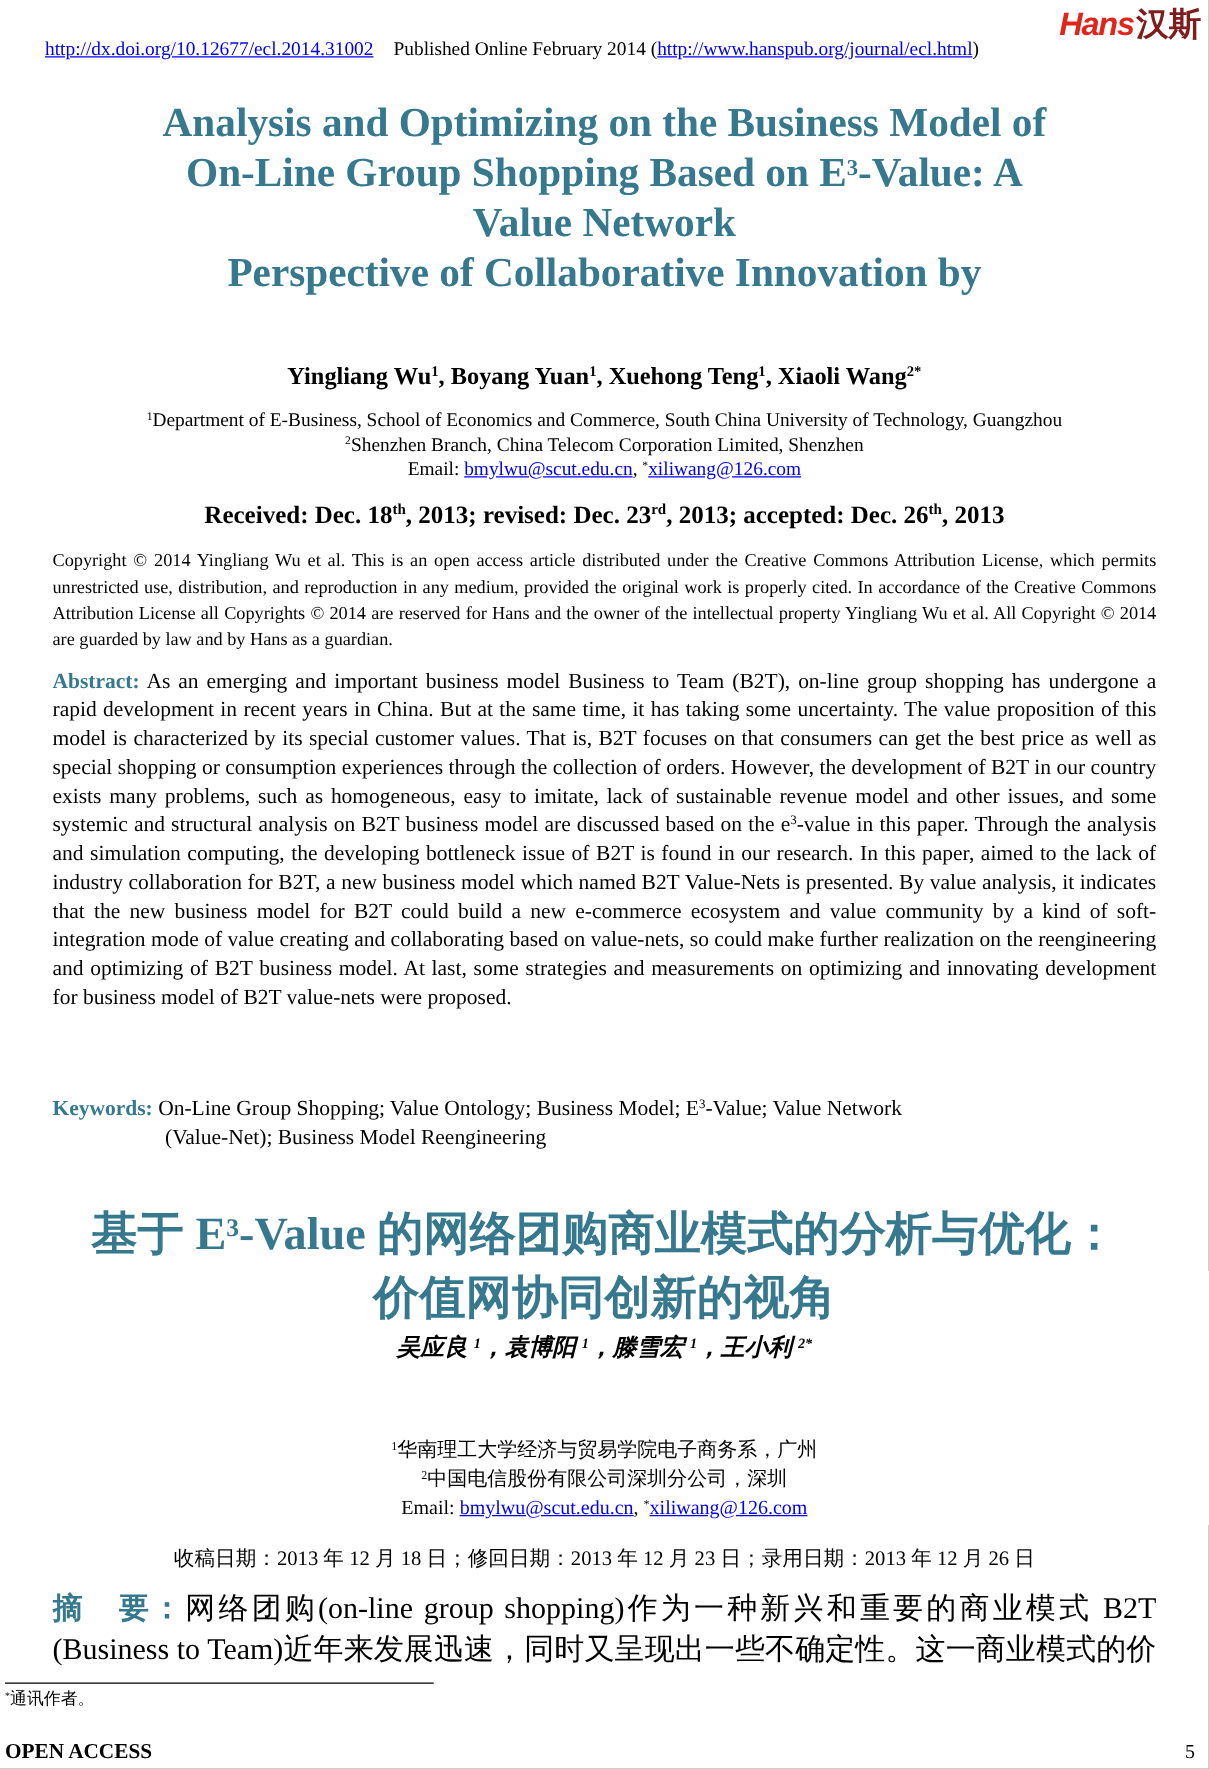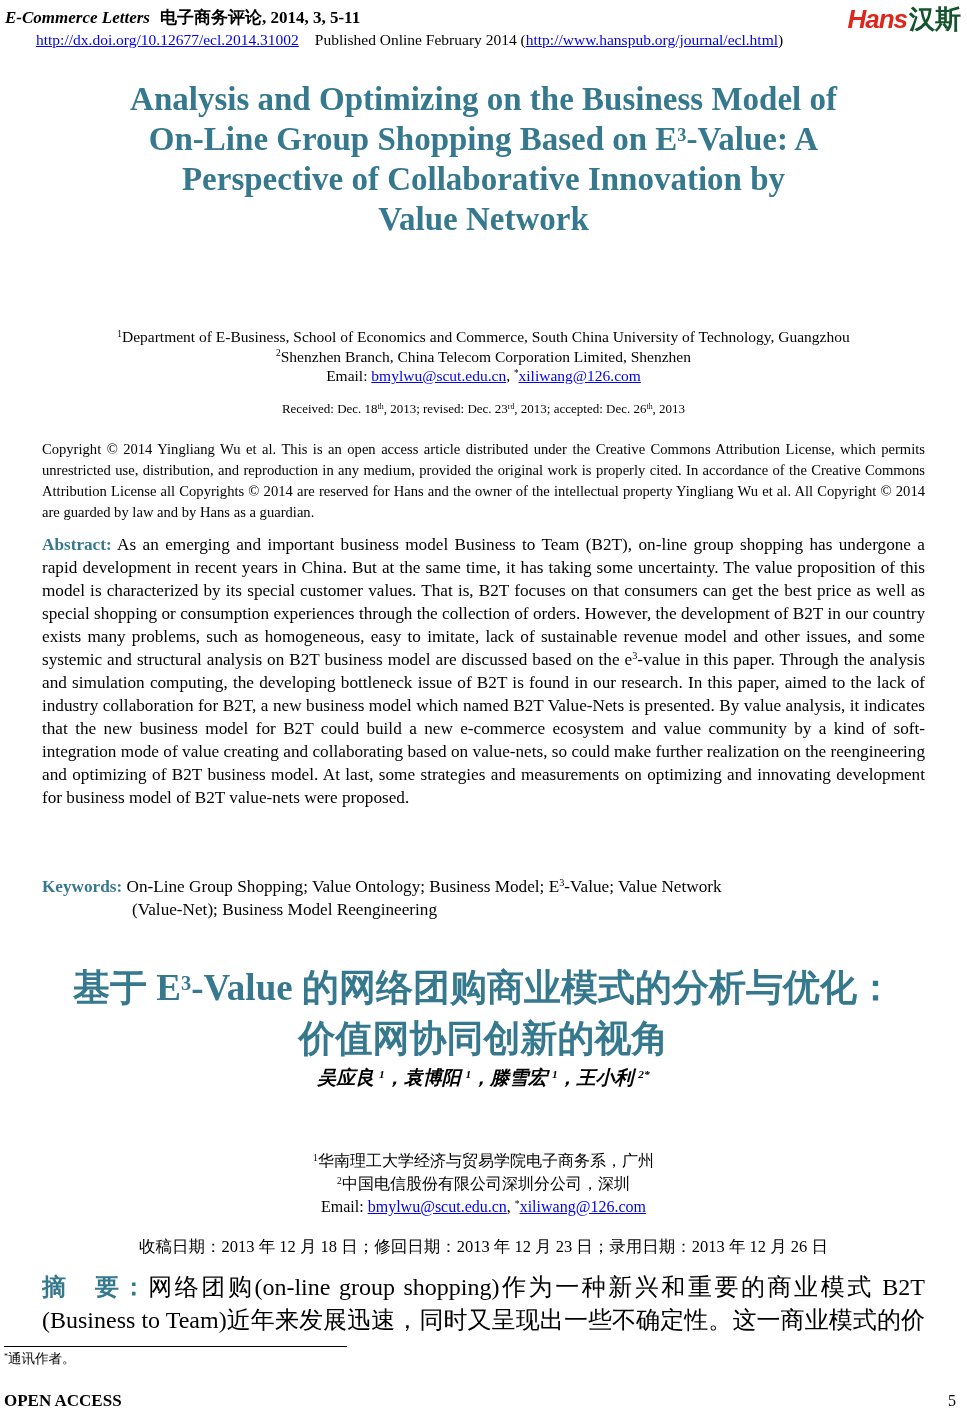--- a/index.html
+++ b/index.html
@@ -18,29 +18,29 @@
   sup { font-size:60%; line-height:0; vertical-align:baseline; position:relative; top:-0.55em; }
 
   
   .header-line1 { position:absolute; top:6px; left:5px; font-size:17px; font-weight:bold; }
   .j-en { font-style:italic; }
   .j-zh { margin-left:10px; }
   .header-line2 { position:absolute; top:31px; left:5px; font-size:15.5px;margin-left:31px; }
   .pub-pre { margin-left:16px; }
   .logo { position:absolute; top:2px; right:6px; font-size:26px; font-weight:bold; white-space:nowrap; }
   .logo-hans { color:#E0251C; font-style:italic; font-family:"Liberation Sans","DejaVu Sans",sans-serif; letter-spacing:-1px;text-align:center; }
-  .logo-zh { color:#14532d; margin-left:2px; }
+  .logo-zh { color:#7f1d1d; margin-left:2px; }
 
   
   .title { top:79px; font-size:33px; line-height:40px; font-weight:bold; }
   .title sup { font-size:55%; top:-0.5em; }
 
   .authors-en { top:291px; font-size:19.5px; font-weight:bold; }
   .affils-en { top:327px; font-size:15.5px; line-height:19.5px; }
-  .received-en { top:401px; font-size:13px; }
+  .received-en { top:401px; font-size:20px;font-weight:bold; }
   .copyright { top:439px; font-size:14.6px; line-height:21px; }
   .abstract { top:533px; font-size:17.2px; line-height:23px; }
   .keywords { top:875px; font-size:17.2px; line-height:23px; padding-left:90px; text-indent:-90px; box-sizing:border-box; width:883px; }
 
   .title-zh { top:962px; font-size:37px; line-height:51px; font-weight:bold; }
   .title-zh sup { font-size:55%; top:-0.5em; }
   .authors-zh { top:1065px; font-size:19px; font-weight:bold; font-style:italic; }
   .affils-zh { top:1149px; font-size:16px; line-height:23px; }
   .received-zh { top:1236px; font-size:16.5px; }
   .abstract-zh { top:1271px; font-size:24px; line-height:33px; text-align:justify; text-align-last:justify; height:68px; overflow:hidden; }
@@ -50,33 +50,33 @@
 
   .footer { top:1391px; left:4px; right:11px; display:flex; justify-content:space-between; align-items:baseline;text-align:right; }
   .open-access { font-size:17px; font-weight:bold; }
   .page-num { font-size:16px; }
 </style>
 </head>
 <body>
 
 <div class="page">
 
-  <div class="header-line1"><span class="j-en">E-Commerce Letters</span><span class="j-zh">电子商务评论, 2014, 3, 5-11</span></div>
 
   <div class="logo"><span class="logo-hans">Hans</span><span class="logo-zh">汉斯</span></div>
 
   <div class="header-line2"><a class="link">http://dx.doi.org/10.12677/ecl.2014.31002</a><span class="pub-pre">Published Online February 2014 (</span><a class="link">http://www.hanspub.org/journal/ecl.html</a><span>)</span></div>
 
   <div class="abs col center title teal">
     <div>Analysis and Optimizing on the Business Model of</div>
     <div><span>On-Line Group Shopping Based on E</span><sup>3</sup><span>-Value: A</span></div>
+    <div>Value Network</div>
     <div>Perspective of Collaborative Innovation by</div>
-    <div>Value Network</div>
   </div>
 
+  <div class="abs col center authors-en"><span>Yingliang Wu</span><sup>1</sup><span>, Boyang Yuan</span><sup>1</sup><span>, Xuehong Teng</span><sup>1</sup><span>, Xiaoli Wang</span><sup>2*</sup></div>
 
   <div class="abs col center affils-en">
     <div><sup>1</sup><span>Department of E-Business, School of Economics and Commerce, South China University of Technology, Guangzhou</span></div>
     <div><sup>2</sup><span>Shenzhen Branch, China Telecom Corporation Limited, Shenzhen</span></div>
     <div><span>Email: </span><a class="link">bmylwu@scut.edu.cn</a><span>, </span><sup>*</sup><a class="link">xiliwang@126.com</a></div>
   </div>
 
   <div class="abs col center received-en"><span>Received: Dec. 18</span><sup>th</sup><span>, 2013; revised: Dec. 23</span><sup>rd</sup><span>, 2013; accepted: Dec. 26</span><sup>th</sup><span>, 2013</span></div>
 
   <div class="abs col justify copyright">Copyright © 2014 Yingliang Wu et al. This is an open access article distributed under the Creative Commons Attribution License, which permits unrestricted use, distribution, and reproduction in any medium, provided the original work is properly cited. In accordance of the Creative Commons Attribution License all Copyrights © 2014 are reserved for Hans and the owner of the intellectual property Yingliang Wu et al. All Copyright © 2014 are guarded by law and by Hans as a guardian.</div>

